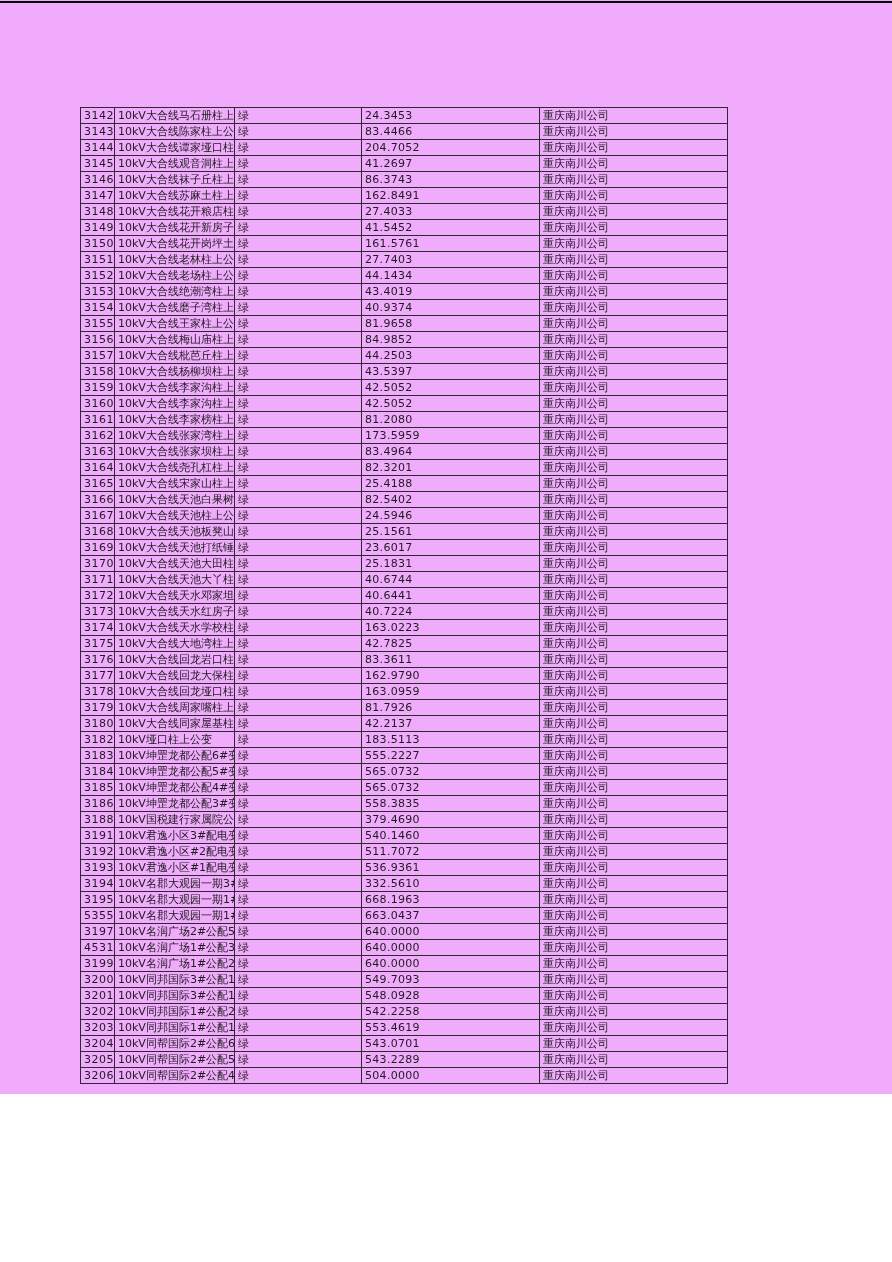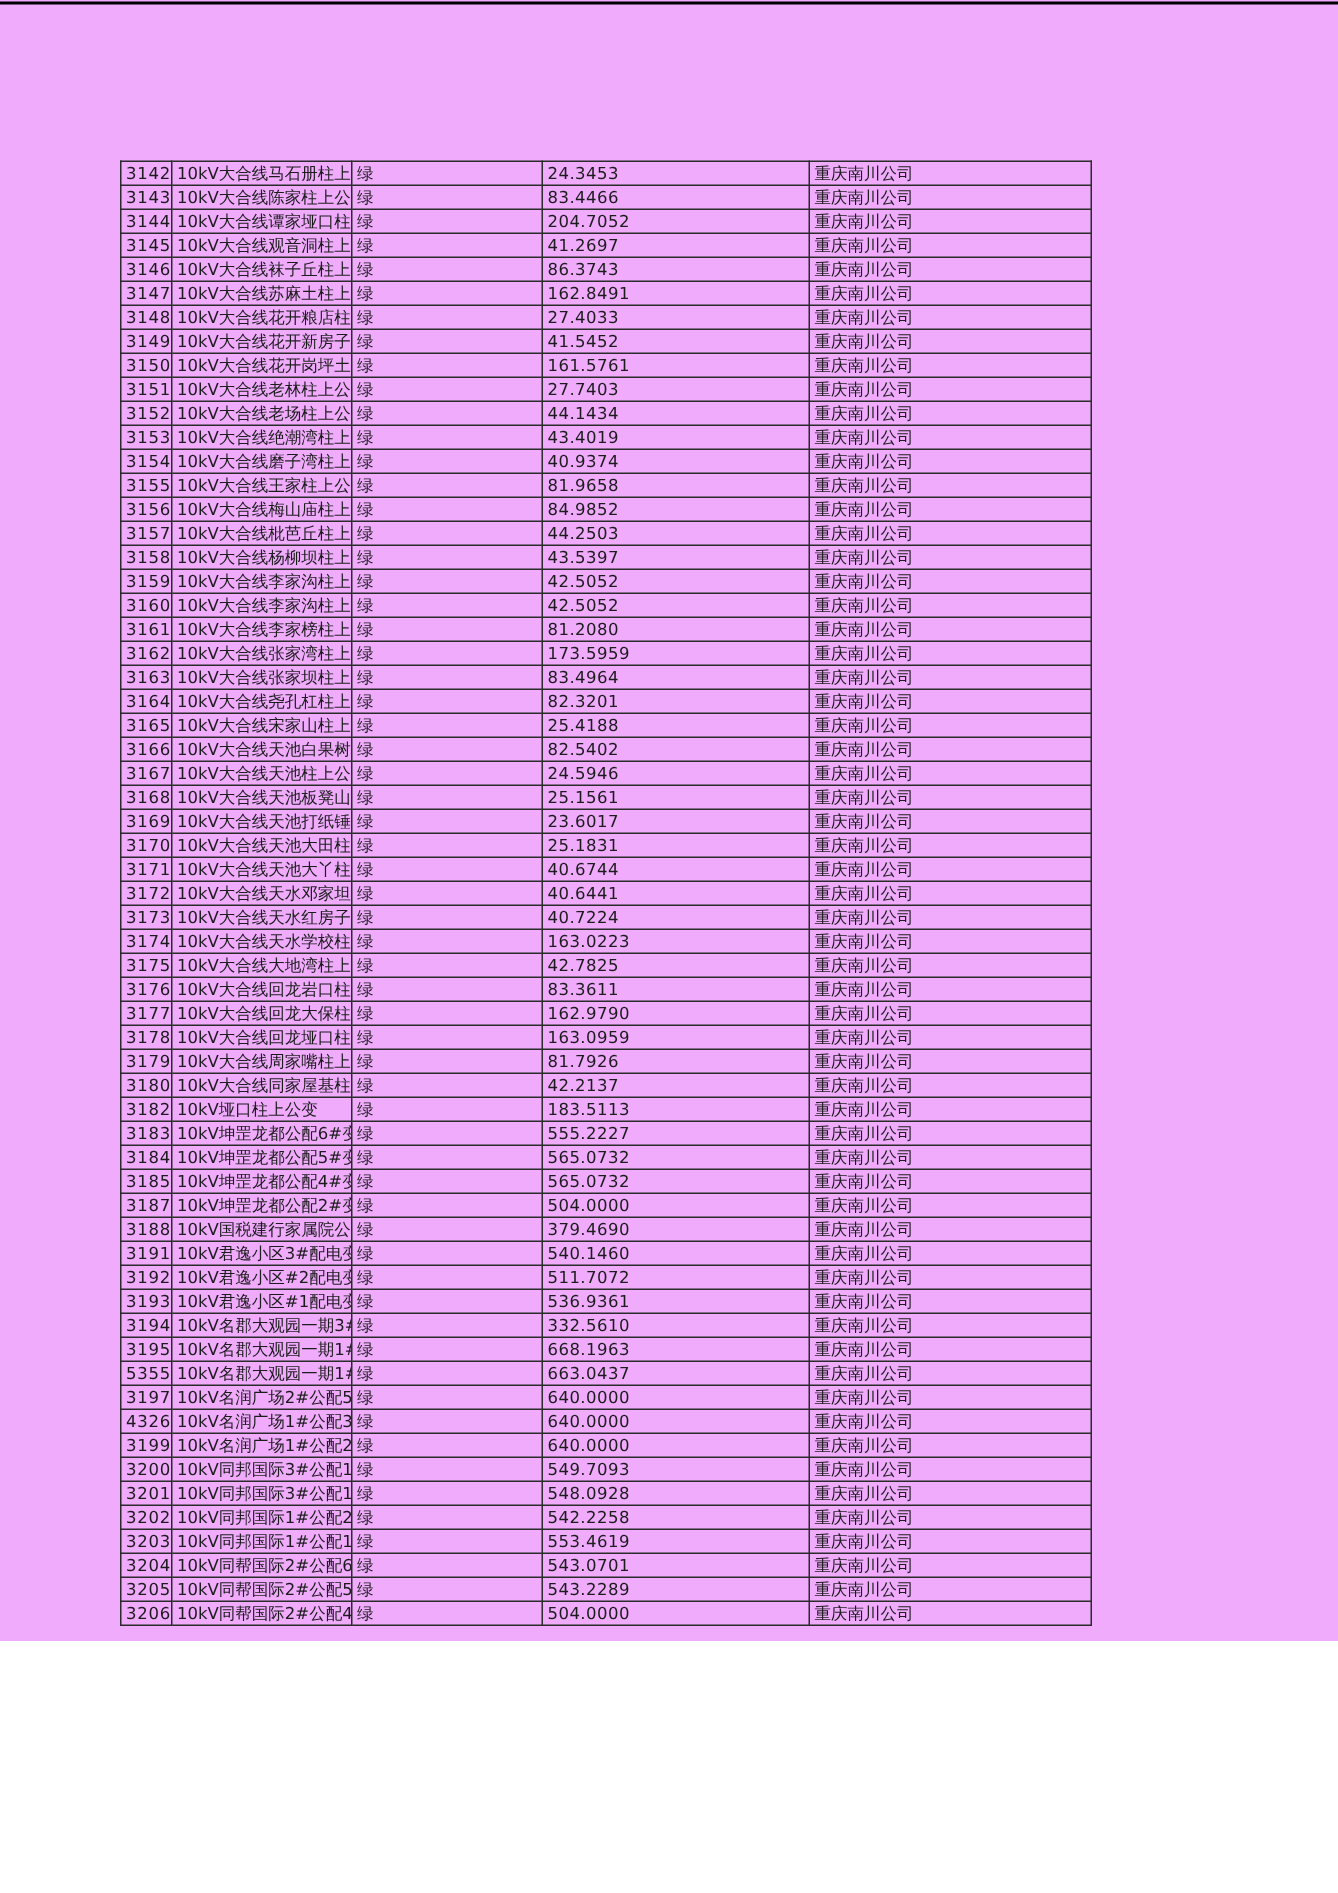--- a/index.html
+++ b/index.html
@@ -362,24 +362,24 @@
           <td class="c-company">重庆南川公司</td>
         </tr>
         <tr>
           <td class="c-id">3185</td>
           <td class="c-name">10kV坤罡龙都公配4#变</td>
           <td class="c-status">绿</td>
           <td class="c-value">565.0732</td>
           <td class="c-company">重庆南川公司</td>
         </tr>
         <tr>
-          <td class="c-id">3187</td>
-          <td class="c-name">10kV坤罡龙都公配2#变</td>
-          <td class="c-status">绿</td>
-          <td class="c-value">504.0000</td>
+          <td class="c-id">3186</td>
+          <td class="c-name">10kV坤罡龙都公配3#变</td>
+          <td class="c-status">绿</td>
+          <td class="c-value">558.3835</td>
           <td class="c-company">重庆南川公司</td>
         </tr>
         <tr>
           <td class="c-id">3188</td>
           <td class="c-name">10kV国税建行家属院公配</td>
           <td class="c-status">绿</td>
           <td class="c-value">379.4690</td>
           <td class="c-company">重庆南川公司</td>
         </tr>
         <tr>
@@ -425,21 +425,21 @@
           <td class="c-company">重庆南川公司</td>
         </tr>
         <tr>
           <td class="c-id">3197</td>
           <td class="c-name">10kV名润广场2#公配5#变</td>
           <td class="c-status">绿</td>
           <td class="c-value">640.0000</td>
           <td class="c-company">重庆南川公司</td>
         </tr>
         <tr>
-          <td class="c-id">4326</td>
+          <td class="c-id">4531</td>
           <td class="c-name">10kV名润广场1#公配3#变</td>
           <td class="c-status">绿</td>
           <td class="c-value">640.0000</td>
           <td class="c-company">重庆南川公司</td>
         </tr>
         <tr>
           <td class="c-id">3199</td>
           <td class="c-name">10kV名润广场1#公配2#变</td>
           <td class="c-status">绿</td>
           <td class="c-value">640.0000</td>

